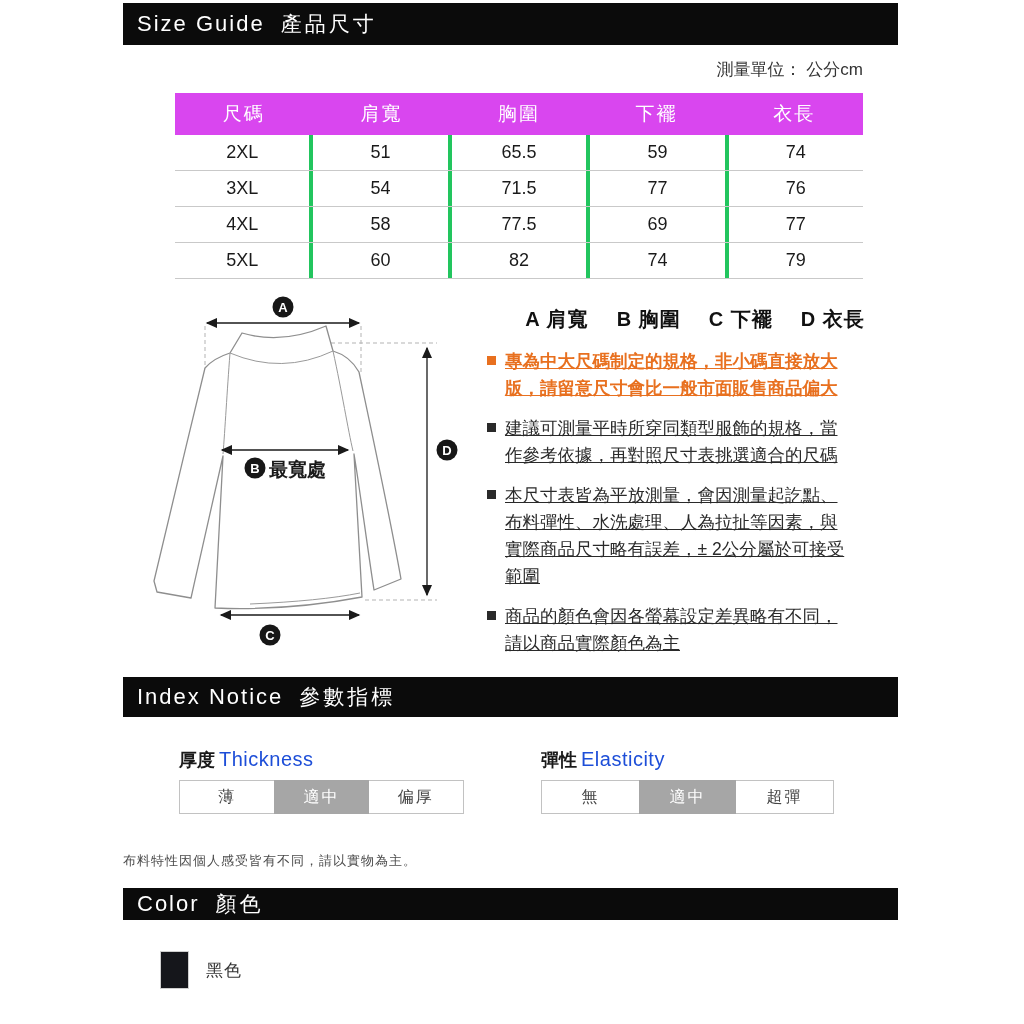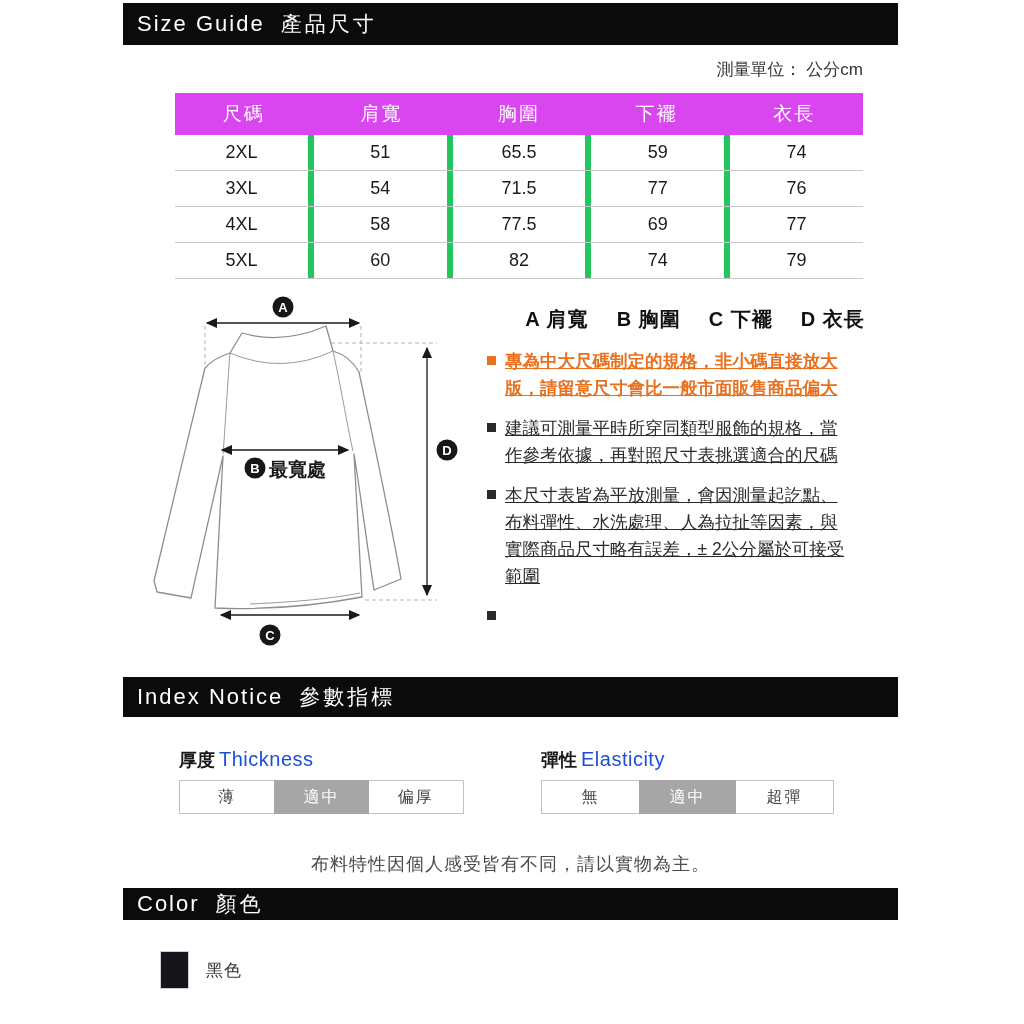--- a/index.html
+++ b/index.html
@@ -19,21 +19,21 @@
 
   
   .unit-note{left:123px;top:58px;width:740px;text-align:right;font-size:17px;color:#333;}
 
   
   .table{left:175px;top:93px;width:688px;font-size:18px;}
   .t-head{display:flex;background:#d946ef;color:#fff;height:42px;font-size:19px;letter-spacing:2px;}
   .t-head .cell{border-left:none;}
   .t-row{display:flex;height:35px;border-bottom:1px solid #c9c9c9;background:#fff;}
   .cell{flex:1;display:flex;align-items:center;justify-content:center;}
-  .t-row .cell + .cell{border-left:6px solid #22c55e;}
+  .t-row .cell + .cell{border-left:4px solid #22c55e;}
 
   
   .diagram{left:130px;top:290px;}
   .shirt{fill:#ffffff;stroke:#8e8e8e;stroke-width:1.3;stroke-linejoin:round;}
   .seam{fill:none;stroke:#9a9a9a;stroke-width:1;}
   .dash{stroke:#b3b3b3;stroke-width:1;stroke-dasharray:4 3;}
   .arrow{stroke:#1a1a1a;stroke-width:1.3;}
   .badge{fill:#171717;}
   .badge-letter{fill:#ffffff;font-size:13px;font-weight:bold;text-anchor:middle;dominant-baseline:central;}
   .svg-note{font-size:19px;font-weight:bold;fill:#1a1a1a;dominant-baseline:central;}
@@ -50,21 +50,21 @@
   
   .sel-group{display:flex;flex-direction:column;}
   .sel-label-zh{font-size:18px;font-weight:bold;color:#1a1a1a;}
   .sel-label-en{font-size:20px;color:#1d4ed8;margin-left:4px;letter-spacing:.5px;font-weight:normal;margin-top:35px;}
   .sel-box{display:flex;height:34px;border:1px solid #c2c2c2;background:#fff;box-sizing:border-box;}
   .opt{flex:1;display:flex;align-items:center;justify-content:center;font-size:16px;color:#444;letter-spacing:2px;}
   .opt + .opt{border-left:1px solid #c2c2c2;}
   .opt.selected{background:#a6a6a6;color:#fff;margin:-1px 0;border-left:none;}
   .opt.selected + .opt{border-left:none;}
 
-  .footnote{left:123px;top:852px;width:775px;text-align:center;font-size:18px;color:#4b4b4b;letter-spacing:1px;}
+  .footnote{left:123px;top:852px;width:775px;font-size:13px;color:#4b4b4b;letter-spacing:1px;}
 
   
   .swatch-row{left:160px;top:951px;display:flex;align-items:center;}
   .swatch{width:29px;height:38px;border:1px solid #cfcfcf;box-sizing:border-box;}
   .swatch-name{font-size:17px;color:#333;margin-left:17px;letter-spacing:1px;}
 </style>
 </head>
 <body>
 
 <div class="abs bar" style="top:3px;height:42px;">
@@ -176,20 +176,22 @@
   </div>
   <div class="note">
     <span class="sq"></span>
     <div class="note-text">本尺寸表皆為平放測量，會因測量起訖點、
 布料彈性、水洗處理、人為拉扯等因素，與
 實際商品尺寸略有誤差，± 2公分屬於可接受
 範圍</div>
   </div>
   <div class="note">
     <span class="sq"></span>
+    <div class="note-text">商品的顏色會因各螢幕設定差異略有不同，
+請以商品實際顏色為主</div>
   </div>
 </div>
 
 <div class="abs bar" style="top:677px;height:40px;">
   <span class="en">Index Notice</span>
   <span class="zh">參數指標</span>
 </div>
 
 <div class="abs sel-group" style="left:179px;top:748px;width:285px;">
   <div style="margin-bottom:8px;">

